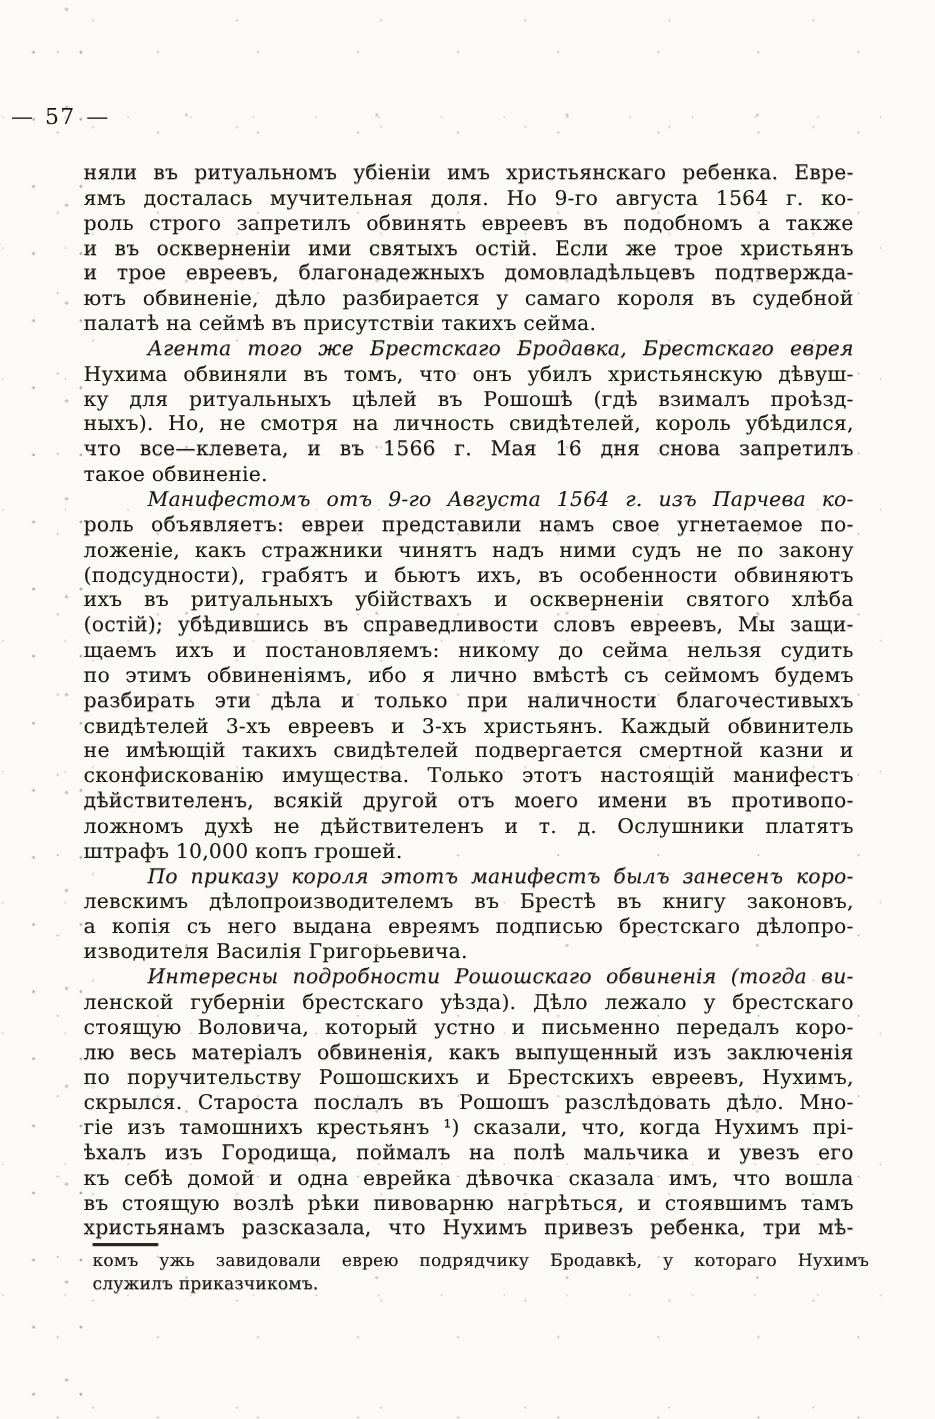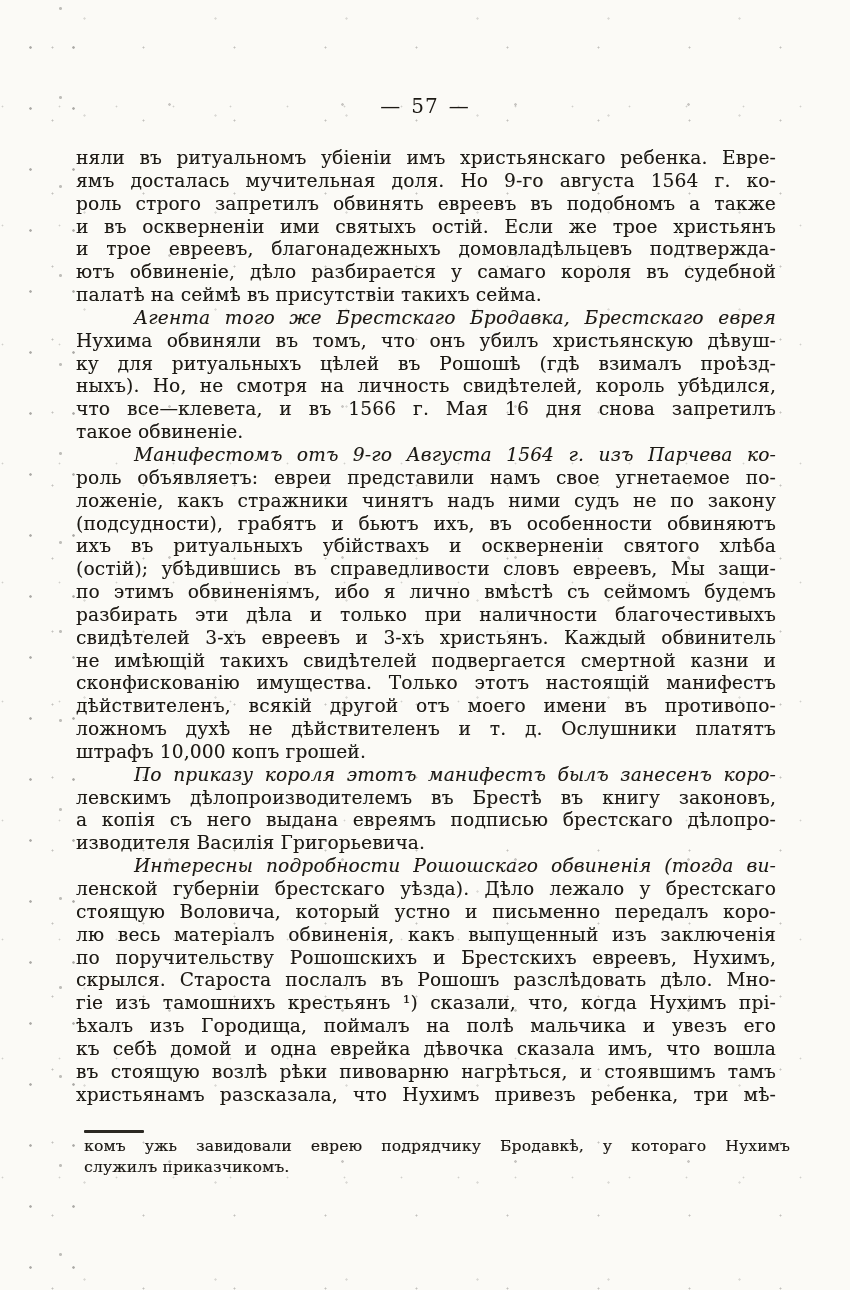--- a/index.html
+++ b/index.html
@@ -43,21 +43,21 @@
       radial-gradient(circle, rgba(40,38,34,0.55) 0 0.9px, rgba(0,0,0,0) 1.6px),
       radial-gradient(circle, rgba(40,38,34,0.40) 0 1.1px, rgba(0,0,0,0) 1.9px);
     background-size: 43px 61px, 67px 89px;
     background-position: 9px 17px, 27px 53px;
   }
   .header {
     position: absolute;
     top: 94px;
     left: 0;
     width: 850px;
-    text-align: center;
+    text-align: left;
     font-size: 20px;
     letter-spacing: 1px;
     white-space: nowrap;
   }
   .header .dash { margin: 0 10px; }
   .text-block {
     position: absolute;
     top: 147px;
     left: 76px;
     width: 700px;
@@ -128,20 +128,21 @@
         <div class="line">что все—клевета, и въ 1566 г. Мая 16 дня снова запретилъ</div>
         <div class="line last">такое обвиненіе.</div>
       </div>
       <div class="paragraph">
         <div class="line indent">Манифестомъ отъ 9-го Августа 1564 г. изъ Парчева ко-</div>
         <div class="line">роль объявляетъ: евреи представили намъ свое угнетаемое по-</div>
         <div class="line">ложеніе, какъ стражники чинятъ надъ ними судъ не по закону</div>
         <div class="line">(подсудности), грабятъ и бьютъ ихъ, въ особенности обвиняютъ</div>
         <div class="line">ихъ въ ритуальныхъ убійствахъ и оскверненіи святого хлѣба</div>
         <div class="line">(остій); убѣдившись въ справедливости словъ евреевъ, Мы защи-</div>
+        <div class="line">щаемъ ихъ и постановляемъ: никому до сейма нельзя судить</div>
         <div class="line">по этимъ обвиненіямъ, ибо я лично вмѣстѣ съ сеймомъ будемъ</div>
         <div class="line">разбирать эти дѣла и только при наличности благочестивыхъ</div>
         <div class="line">свидѣтелей 3-хъ евреевъ и 3-хъ христьянъ. Каждый обвинитель</div>
         <div class="line">не имѣющій такихъ свидѣтелей подвергается смертной казни и</div>
         <div class="line">сконфискованію имущества. Только этотъ настоящій манифестъ</div>
         <div class="line">дѣйствителенъ, всякій другой отъ моего имени въ противопо-</div>
         <div class="line">ложномъ духѣ не дѣйствителенъ и т. д. Ослушники платятъ</div>
         <div class="line last">штрафъ 10,000 копъ грошей.</div>
       </div>
       <div class="paragraph">

